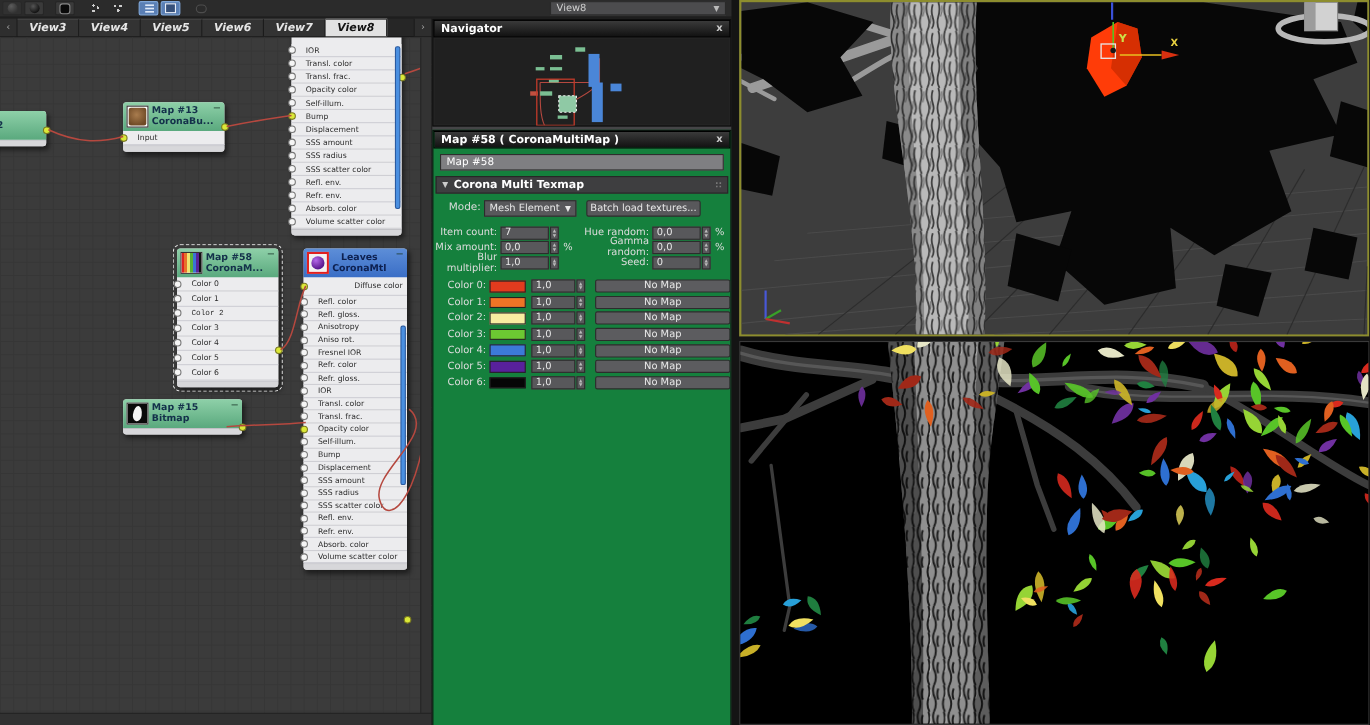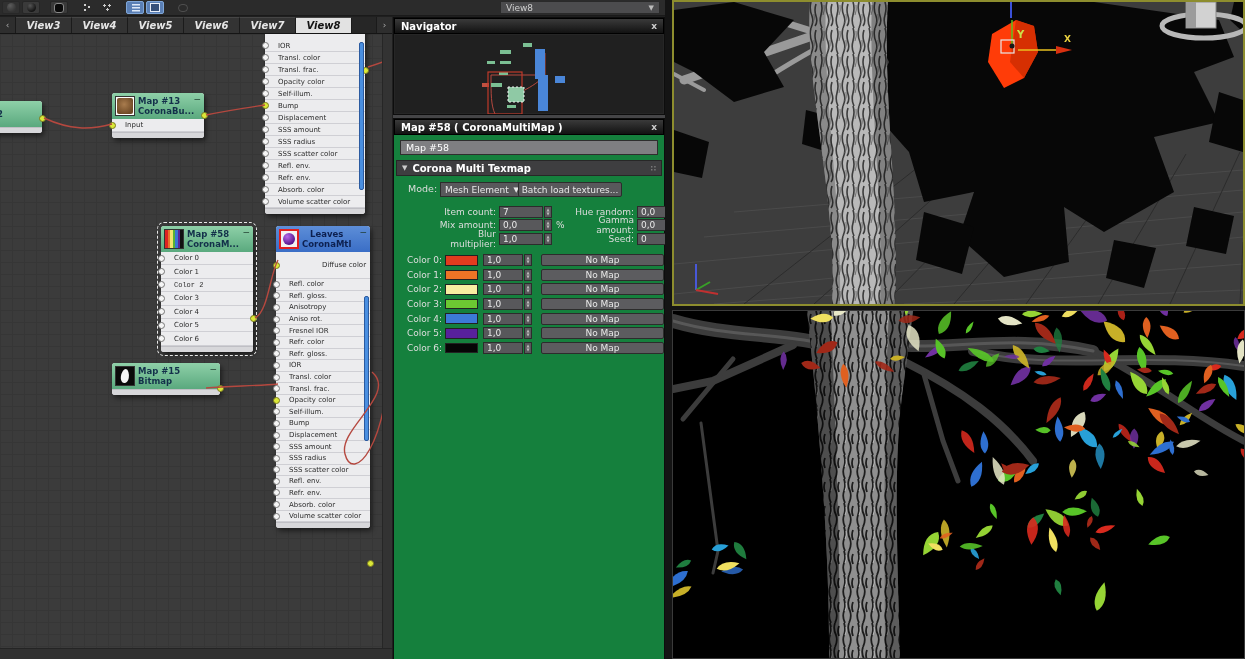--- a/index.html
+++ b/index.html
@@ -78,27 +78,27 @@
   #map-panel { position:absolute; left:0; top:101px; width:272px; height:656px; background:#15803d; border:1px solid #0d0d0d; }
   #name-field { position:absolute; left:6px; top:21px; width:258px; height:15px; background:#7f7f82; color:#fff; font-size:9.5px; display:flex; align-items:center; padding:0 5px; border:1px solid #2e2e2e; }
   #rollout { position:absolute; left:2px; top:41px; width:266px; height:16px; background:#3e3e40; border:1px solid #272727; color:#fff; font-size:10px; font-weight:bold; display:flex; align-items:center; gap:5px; padding:0 5px; }
   #rollout .tri { font-size:7px; color:#ccc; }
   #rollout .grip { margin-left:auto; color:#7a7a7a; font-size:8px; }
   .ctl { background:#58585b; border:1px solid #2c2c2c; color:#e8e8e8; font-size:9px; display:flex; align-items:center; }
   #mode-row { position:absolute; left:0; top:63px; width:100%; height:15px; }
   #mode-label { position:absolute; left:14px; top:1px; color:#ddd; font-size:9.5px; }
   #mode-select { position:absolute; left:46px; top:0; width:84px; height:15px; padding:0 4px; }
   #mode-select .arrow { margin-left:auto; font-size:7px; }
-  #batch-btn { position:absolute; left:124px; top:0; width:104px; height:15px; justify-content:center; border-radius:2px; }
+  #batch-btn { position:absolute; left:139px; top:0; width:104px; height:15px; justify-content:center; border-radius:2px; }
 
   .pcol { position:absolute; top:86px; }
   #params-left { left:0; width:130px; }
   #params-right { left:132px; width:138px; }
   .prow { height:13.5px; display:flex; align-items:center; }
-  .plabel { width:58px; text-align:right; color:#ddd; font-size:9px; flex:0 0 auto;margin-left:44px; }
+  .plabel { width:58px; text-align:right; color:#ddd; font-size:9px; flex:0 0 auto; }
   #params-right .plabel { width:64px; }
   .pbox { width:44px; height:12px; margin-left:3px; padding:0 3px; flex:0 0 auto; }
   .spin { width:8px; height:12px; margin-left:1px; background:#58585b; border:1px solid #2c2c2c; display:flex; flex-direction:column; align-items:center; justify-content:center; color:#bbb; font-size:4px; line-height:4px; flex:0 0 auto; }
   .psuf { color:#ddd; font-size:9px; margin-left:4px; }
 
   #ctable { position:absolute; left:0; top:134px; width:100%; }
   #thead { display:flex; color:#e8e8e8; font-size:9px; height:13px; }
   #thead .h1 { width:82px; text-align:right; }
   #thead .h2 { width:47px; text-align:center; margin-left:1px; }
   #thead .h3 { width:136px; text-align:center; margin-left:4px; }
@@ -315,21 +315,21 @@
         <div class="thumb sel">
             <div class="purpleball"></div>
           </div>
         <div class="titles" style="color:#0d2050;">
           <div>Leaves</div>
           <div>CoronaMtl</div>
         </div>
         <span class="min">−</span>
       </div>
       <div class="slots">
-          <div class="slot connected" style="height: 27px; padding-left: 46px;">
+          <div class="slot connected" style="height: 17px; padding-left: 46px;">
             <span class="dot"></span>
             <span class="slbl">Diffuse color</span>
           </div>
           <div class="slot" style="height: 11.6px;">
             <span class="dot"></span>
             <span class="slbl">Refl. color</span>
           </div>
           <div class="slot" style="height: 11.6px;">
             <span class="dot"></span>
             <span class="slbl">Refl. gloss.</span>
@@ -531,21 +531,21 @@
           <div class="prow">
             <span class="plabel">Hue random:</span>
             <div class="ctl pbox">0,0</div>
             <div class="spin">
               <span>▲</span>
               <span>▼</span>
             </div>
             <span class="psuf">%</span>
           </div>
           <div class="prow">
-            <span class="plabel">Gamma amount:</span>
+            <span class="plabel">Gamma random:</span>
             <div class="ctl pbox">0,0</div>
             <div class="spin">
               <span>▲</span>
               <span>▼</span>
             </div>
             <span class="psuf">%</span>
           </div>
           <div class="prow">
             <span class="plabel">Seed:</span>
             <div class="ctl pbox">0</div>

